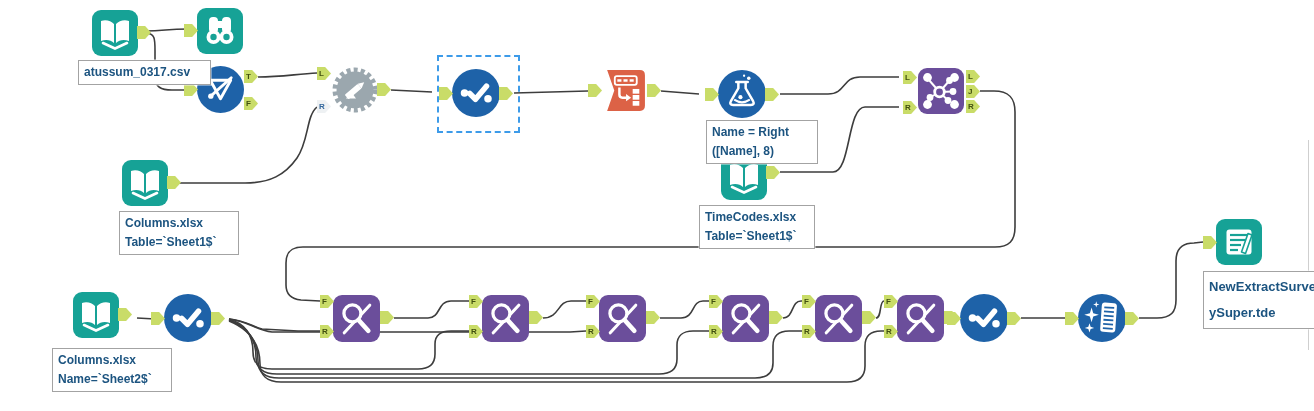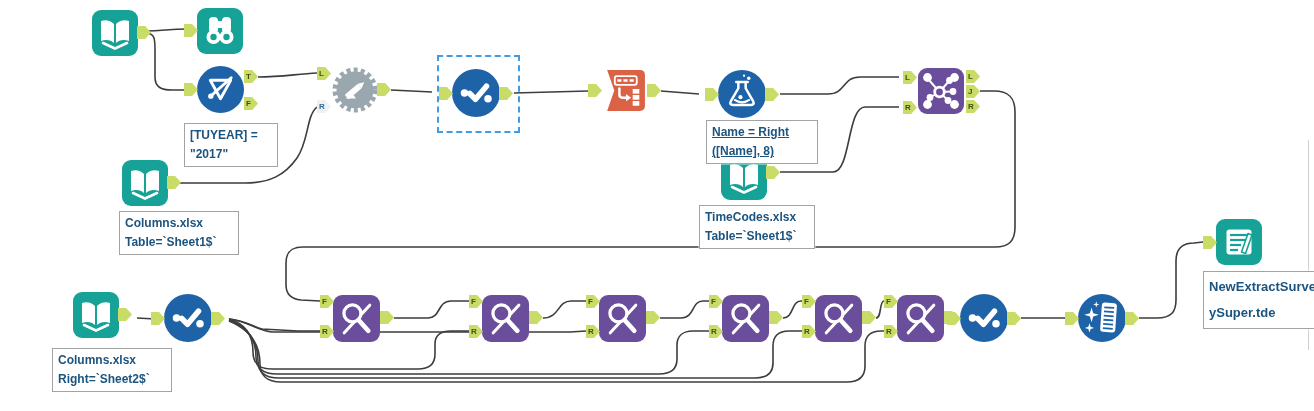--- a/index.html
+++ b/index.html
@@ -316,44 +316,43 @@
       <g stroke="#16A296" stroke-width="2.2">
         <line x1="14" y1="16" x2="31" y2="16"></line>
         <line x1="14" y1="21" x2="31" y2="21"></line>
         <line x1="14" y1="26" x2="25" y2="26"></line>
         <line x1="14" y1="31" x2="22" y2="31"></line>
       </g>
       <path d="M25.5,33 L32,14.5 L36,16 L29.5,34.5 Z" fill="#fff" stroke="#16A296" stroke-width="1.6" stroke-linejoin="round"></path>
     </svg>
   </div>
 
-
-  <div class="label" style="left:184px;top:123px;width:82px;">
-    <div>[TUYEAR] =</div>
-    <div>"2017"</div>
-  </div>
+  <div class="label" style="left:78px;top:60px;width:121px;">
+    <div>atussum_0317.csv</div>
+  </div>
+
 
   <div class="label" style="left:119px;top:211px;width:108px;">
     <div>Columns.xlsx</div>
     <div>Table=`Sheet1$`</div>
   </div>
 
-  <div class="label" style="left:706px;top:120px;width:100px;text-decoration:underline;">
+  <div class="label" style="left:706px;top:120px;width:100px;">
     <div>Name = Right</div>
     <div>([Name], 8)</div>
   </div>
 
   <div class="label" style="left:699px;top:205px;width:104px;">
     <div>TimeCodes.xlsx</div>
     <div>Table=`Sheet1$`</div>
   </div>
 
   <div class="label" style="left:52px;top:348px;width:108px;">
     <div>Columns.xlsx</div>
-    <div>Right=`Sheet2$`</div>
+    <div>Name=`Sheet2$`</div>
   </div>
 
   <div class="label" style="left:1203px;top:271px;width:130px;line-height:26px;font-size:13px;">
     <div>NewExtractSurve</div>
     <div>ySuper.tde</div>
   </div>
 
 </div>
 
 </body></html>

